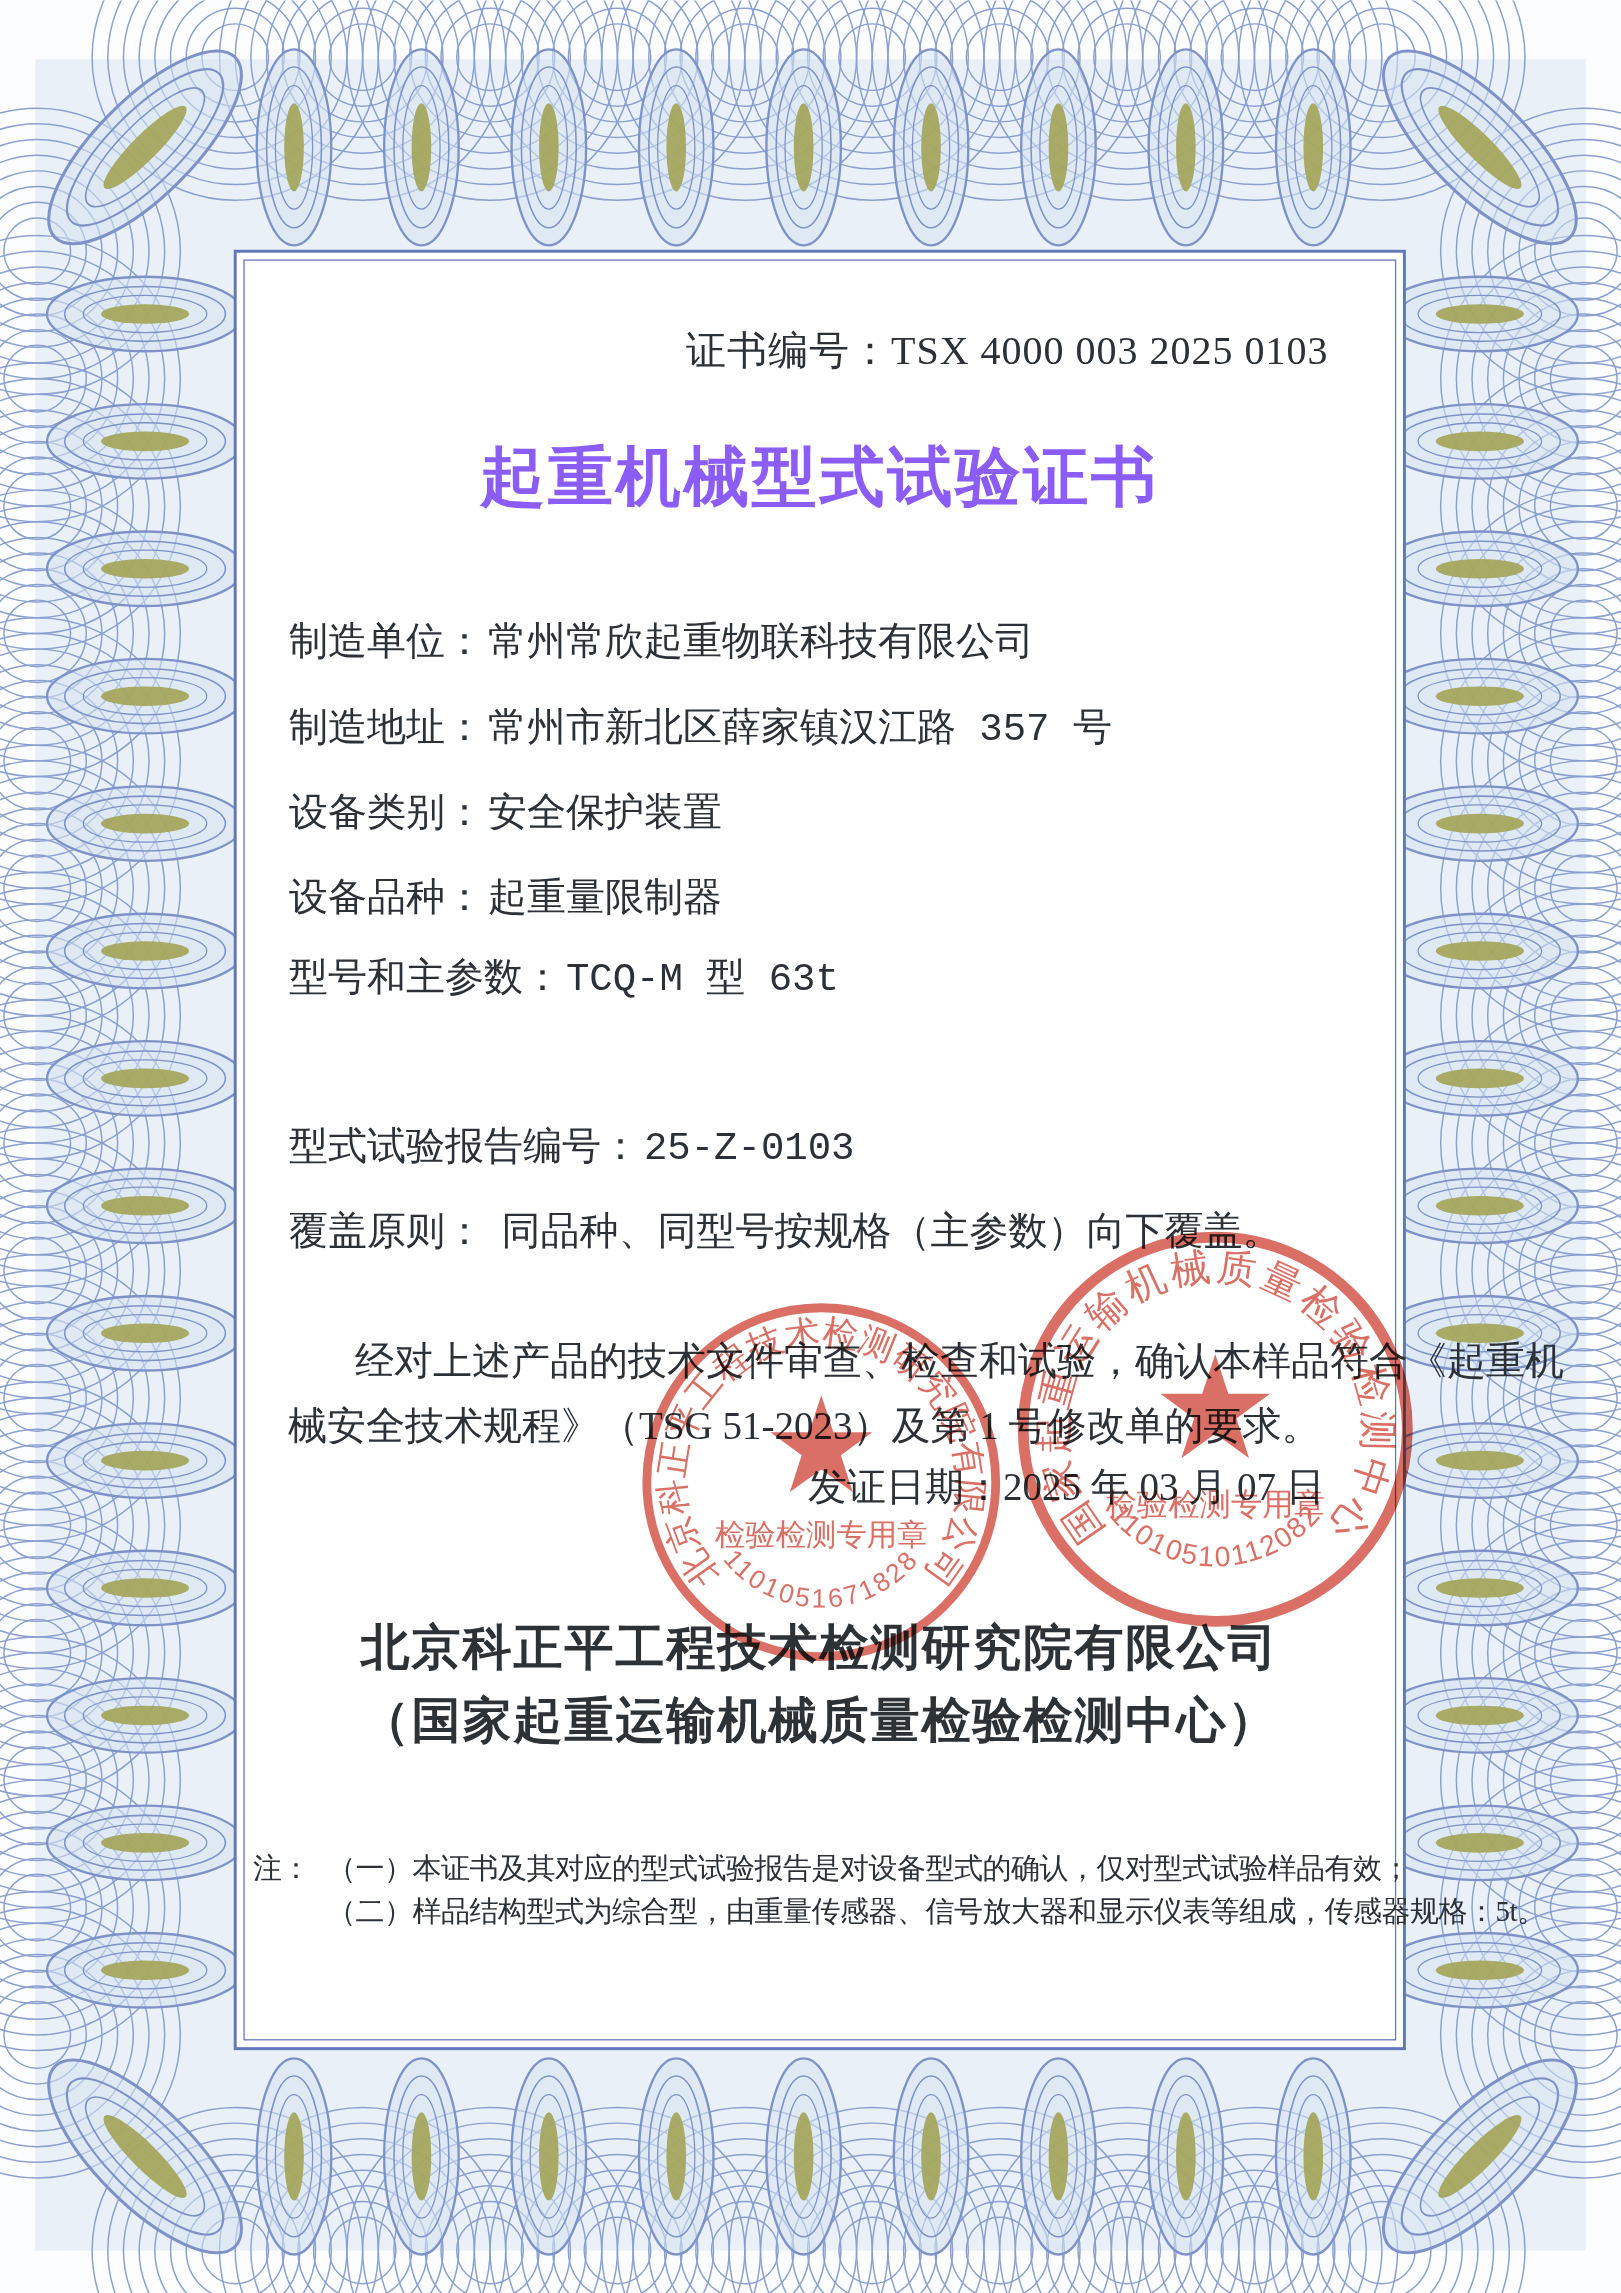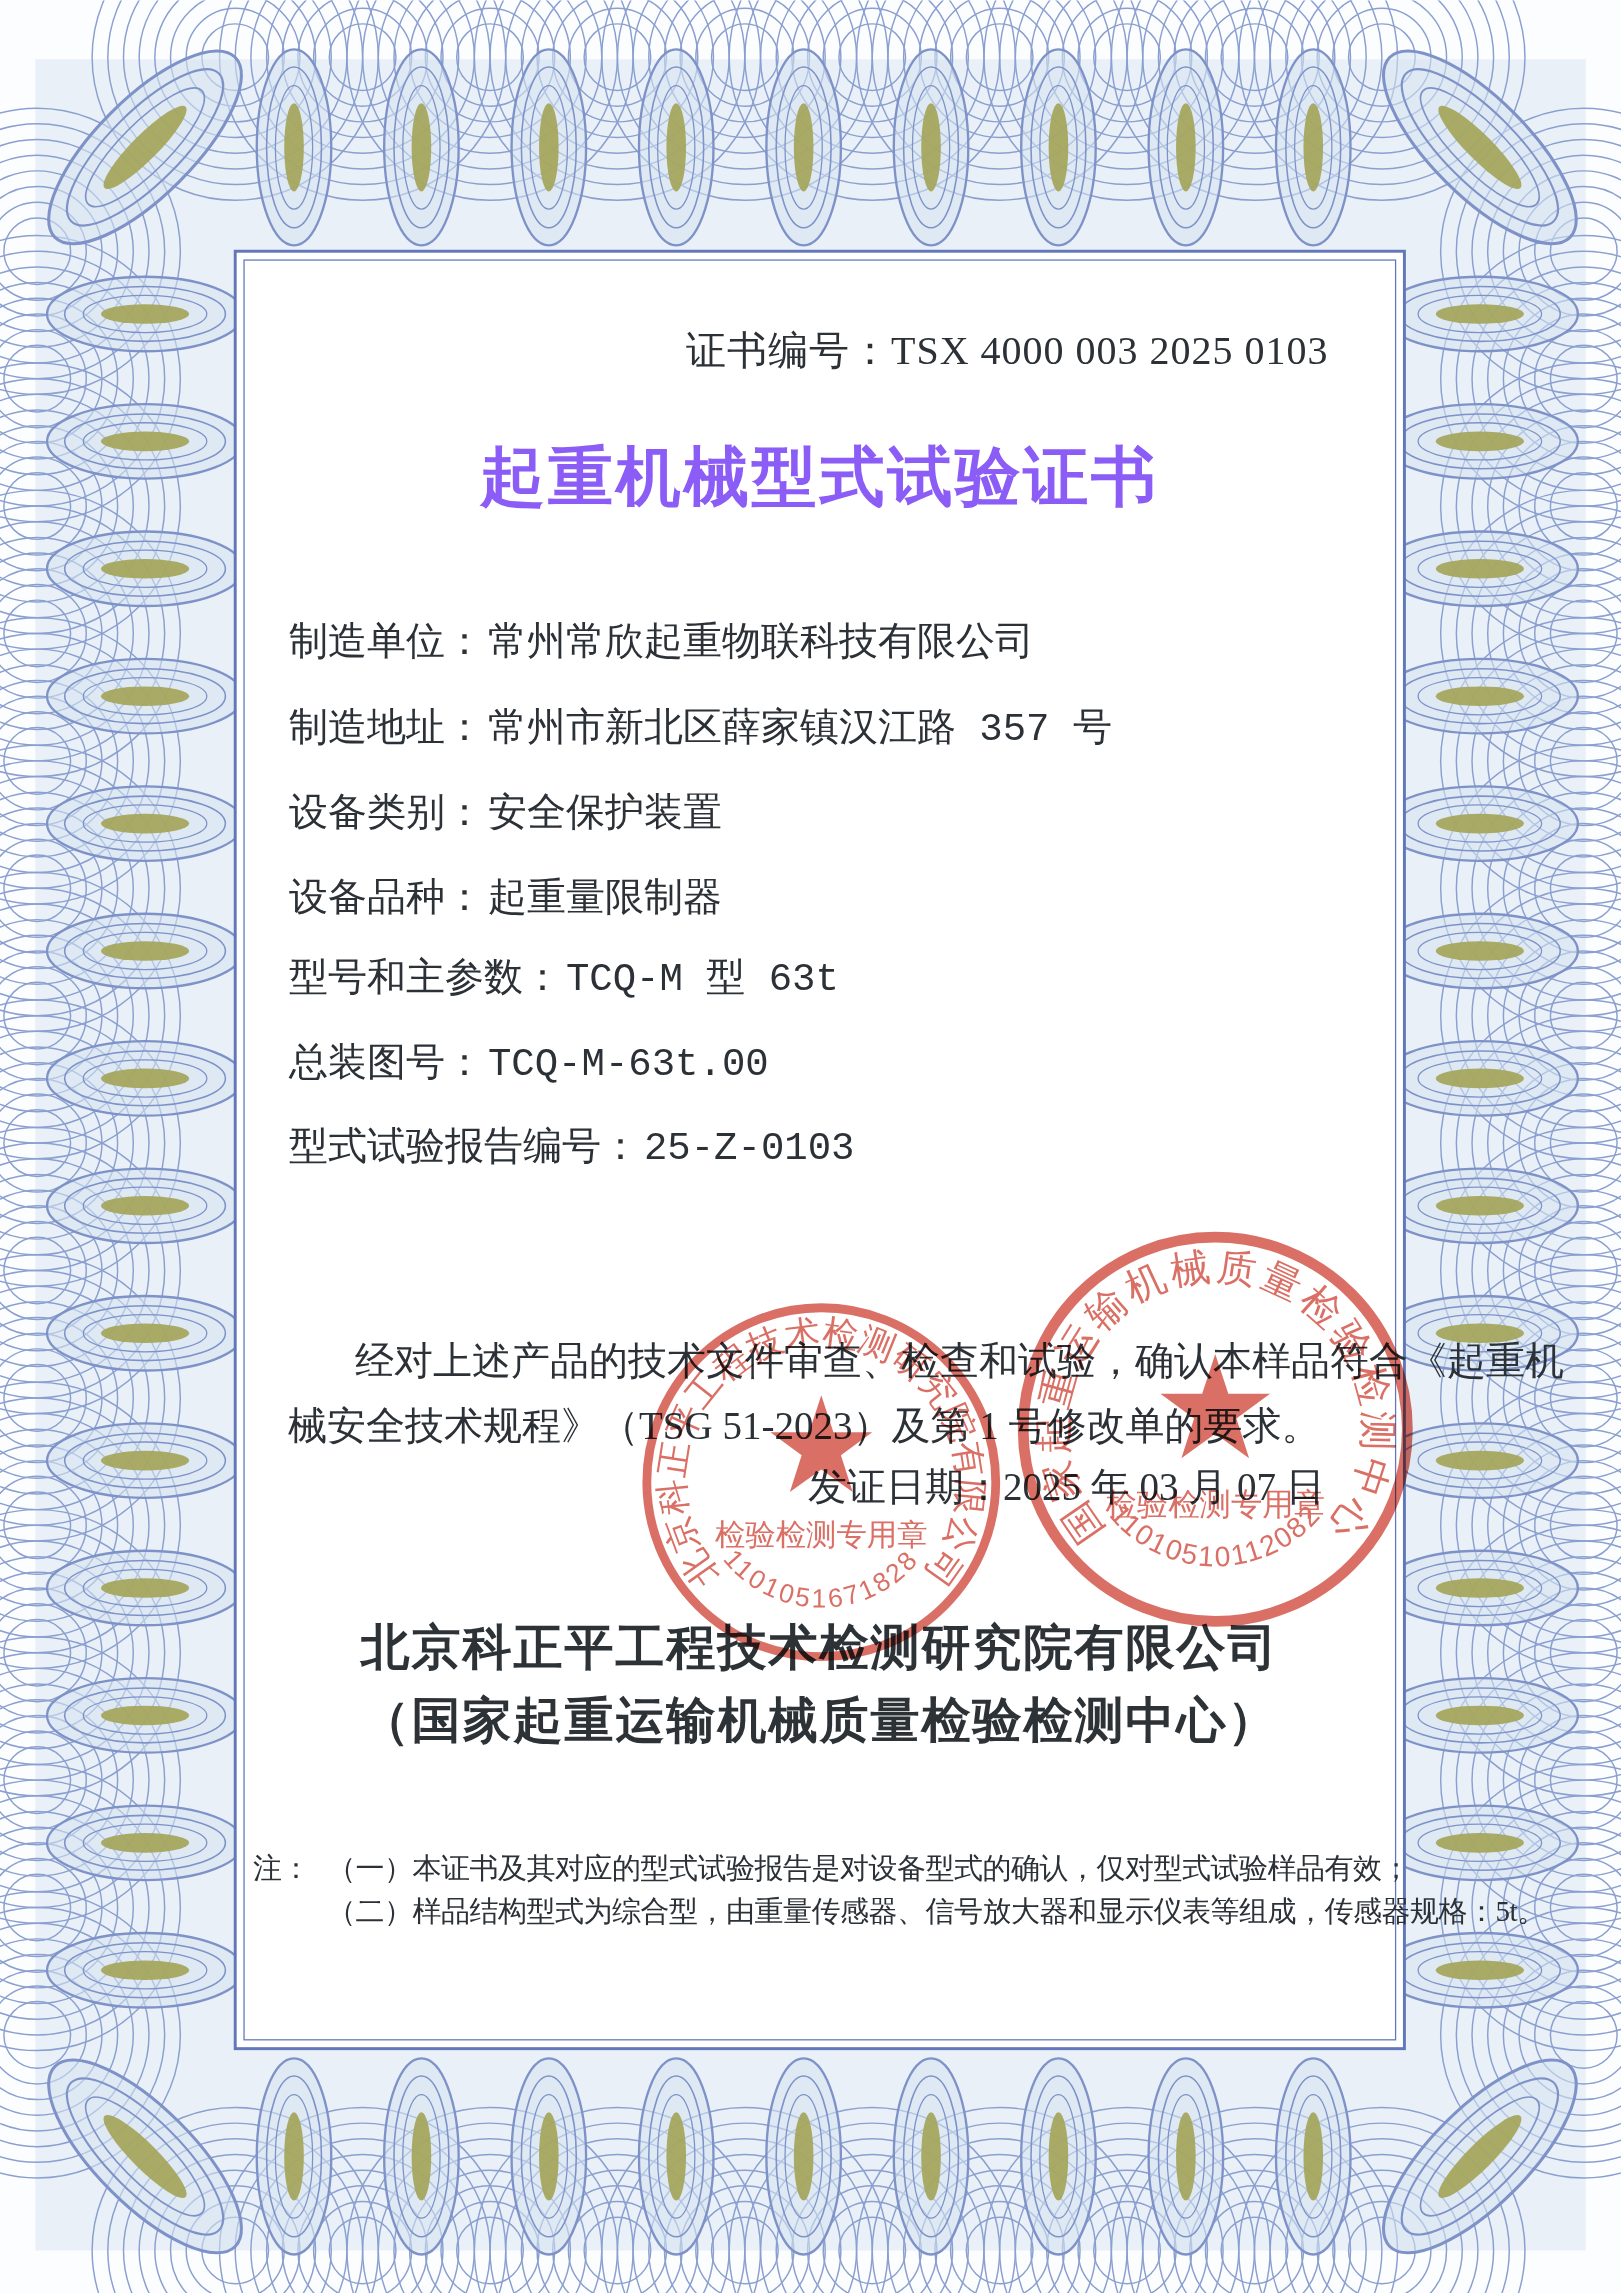--- a/index.html
+++ b/index.html
@@ -169,25 +169,25 @@
     </div>
     <div class="abs field" style="top:785px">
       <span>设备类别：</span><span class="value">安全保护装置</span>
     </div>
     <div class="abs field" style="top:870px">
       <span>设备品种：</span><span class="value">起重量限制器</span>
     </div>
     <div class="abs field" style="top:950px">
       <span>型号和主参数：</span><span class="value">TCQ-M 型 63t</span>
     </div>
-    <div class="abs field" style="top:1035px">
-      <span>总装图号：</span><span class="value">TCQ-M-63t.00</span>
-    </div>
     <div class="abs field" style="top:1119px">
       <span>型式试验报告编号：</span><span class="value">25-Z-0103</span>
+    </div>
+    <div class="abs field cover" style="top:1204px">
+      <span>覆盖原则：</span><span class="value">同品种、同型号按规格（主参数）向下覆盖。</span>
     </div>
 
     <div class="abs para-line" style="left:355px;top:1286px">经对上述产品的技术文件审查、检查和试验，确认本样品符合《起重机</div>
     <div class="abs para-line" style="left:288px;top:1351px">械安全技术规程》（TSG 51-2023）及第 1 号修改单的要求。</div>
 
     <div class="abs date-line">发证日期：2025 年 03 月 07 日</div>
 
     <div class="abs issuer" style="top:1615px">北京科正平工程技术检测研究院有限公司</div>
     <div class="abs issuer" style="top:1688px">（国家起重运输机械质量检验检测中心）</div>
 

